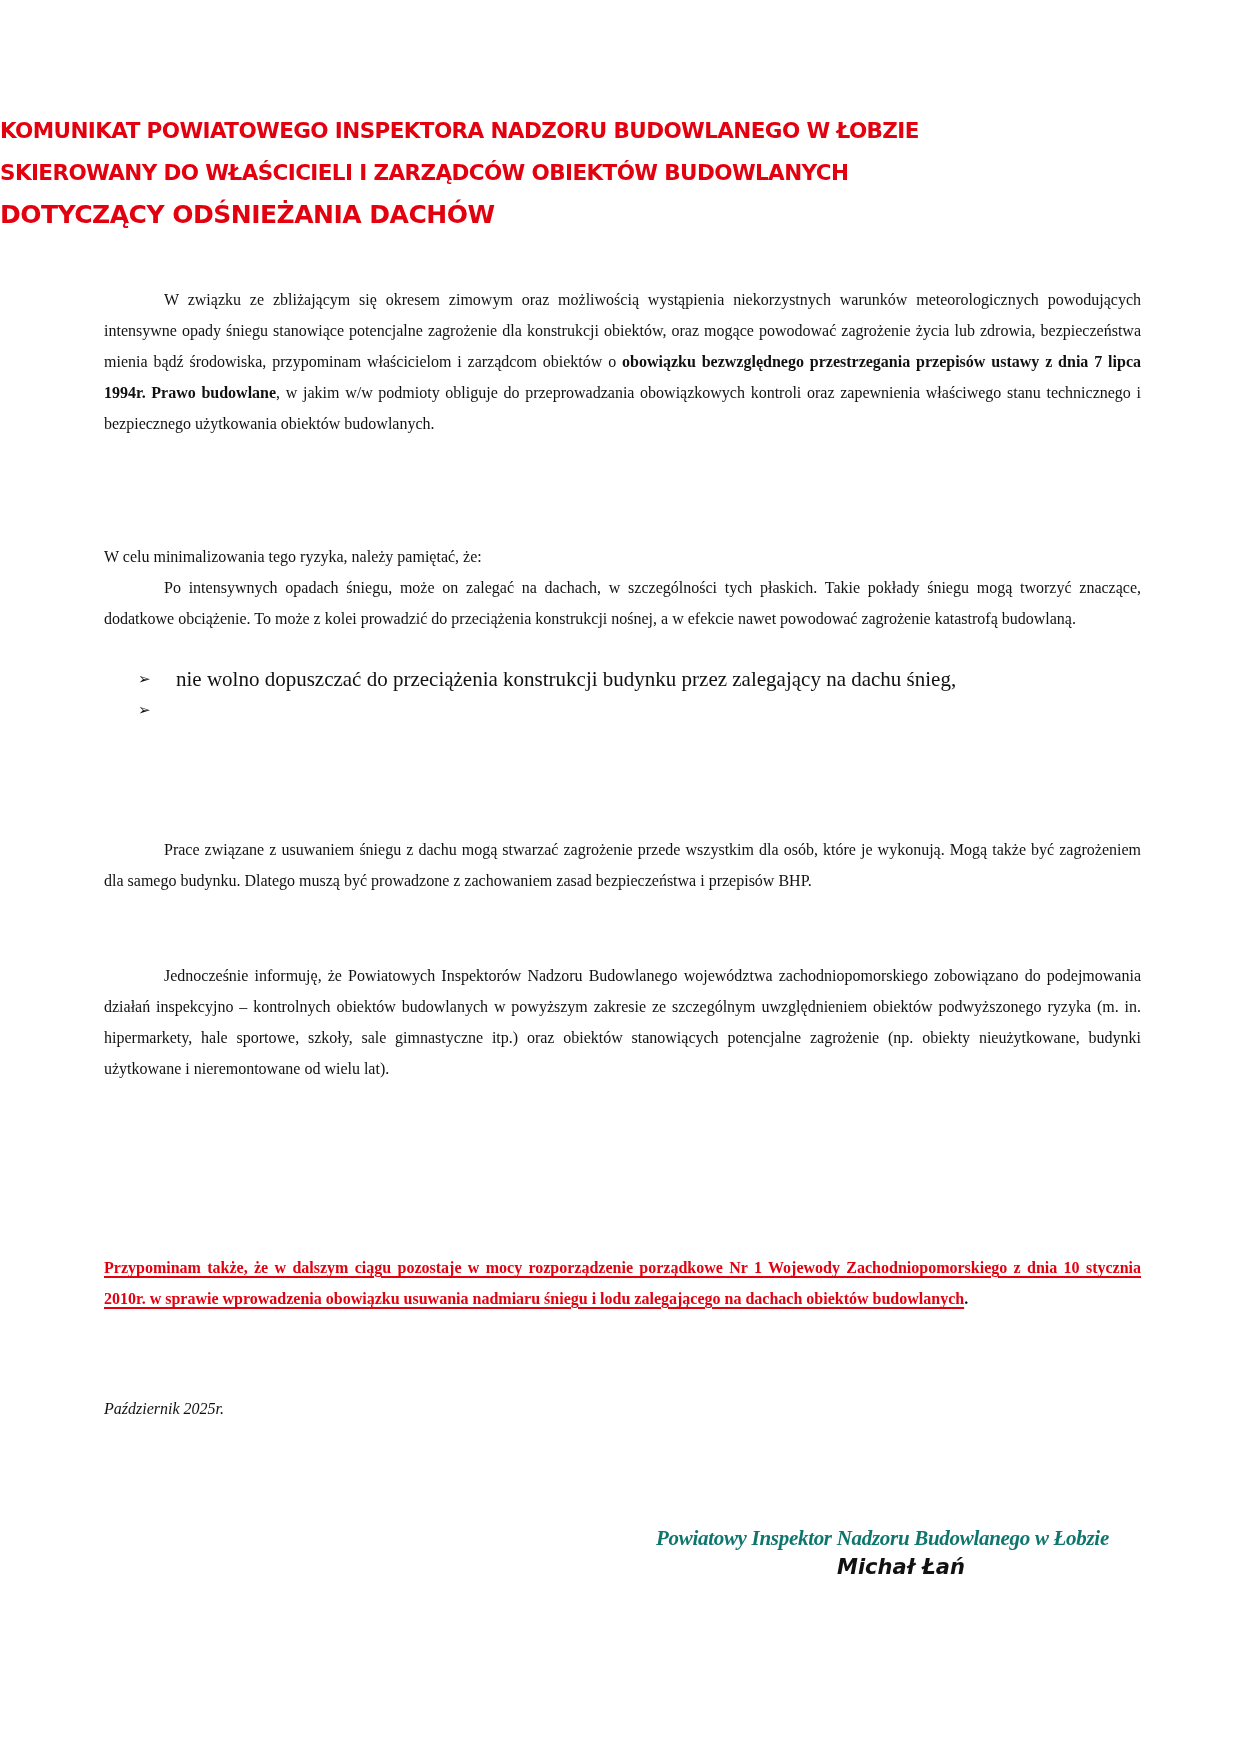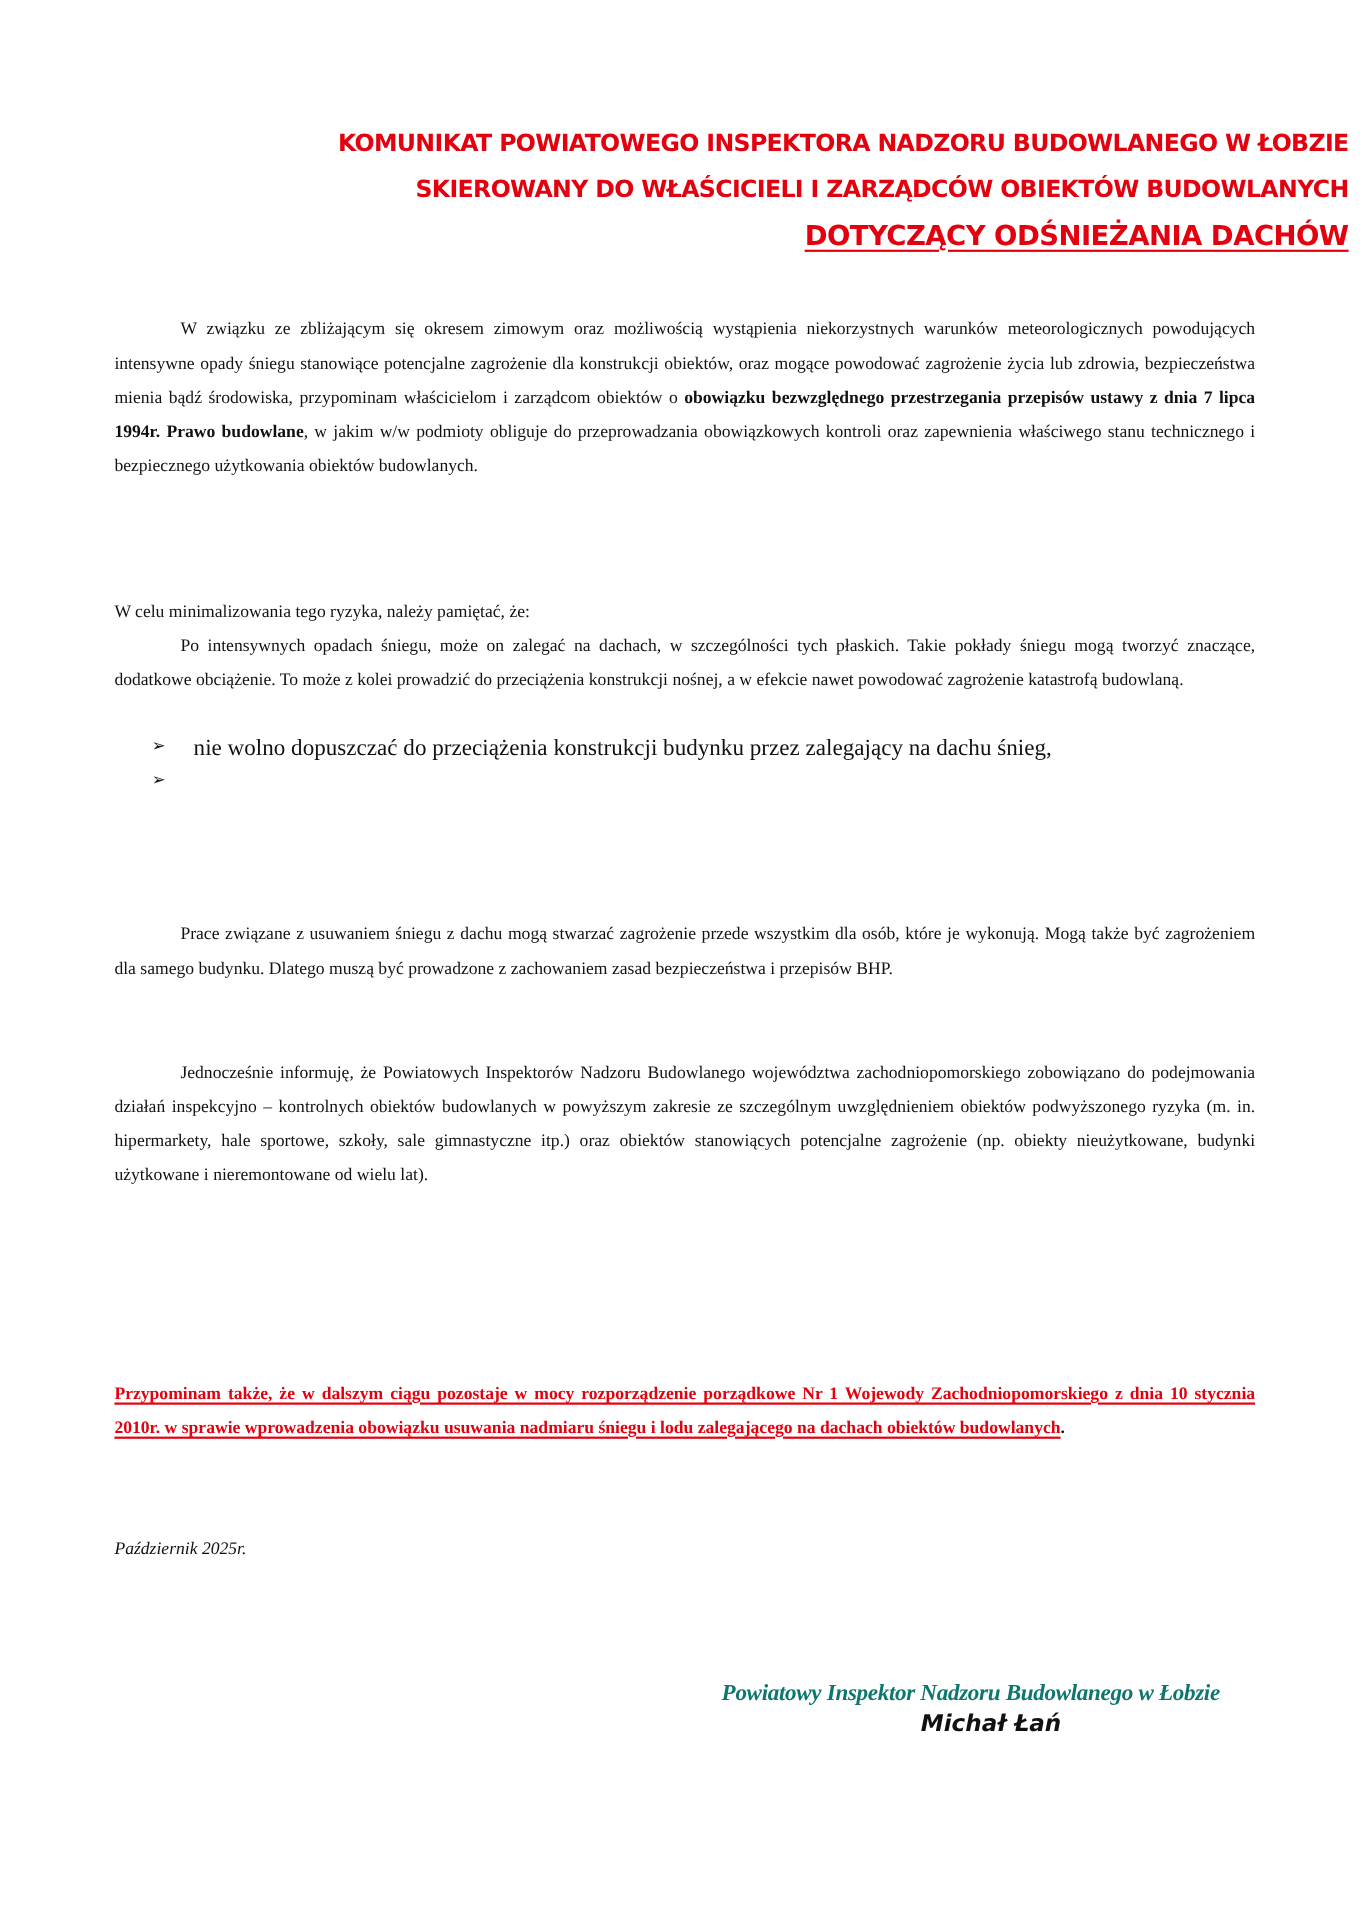--- a/index.html
+++ b/index.html
@@ -1,25 +1,25 @@
 <!DOCTYPE html>
 <html><head>
 <meta charset="utf-8">
 <style>
   html, body { margin: 0; padding: 0; background: #ffffff; }
   body { width: 1241px; height: 1755px; position: relative; overflow: hidden; }
   .page { position: absolute; left: 0; top: 0; width: 1241px; height: 1755px; background: #fff; }
 
-  .hdr { position: absolute; left: 0; width: 1226px; text-align: right;
+  .hdr { position: absolute; left: 0; width: 1226px; text-align: left;
          font-family: "DejaVu Sans", "Liberation Sans", sans-serif; font-weight: bold;
          color: #e3000f; }
   .hdr1 { top: 118px; font-size: 21.5px; letter-spacing: -0.6px; }
   .hdr2 { top: 160px; font-size: 21.5px; letter-spacing: -0.6px; }
   .hdr3 { top: 200px; font-size: 25px; letter-spacing: -0.5px; }
-  .hdr3 span { text-decoration: underline; text-decoration-thickness: 2px; text-underline-offset: 4px; }
+  .hdr3 span { text-decoration-thickness: 2px; text-underline-offset: 4px; }
 
   .body { position: absolute; left: 104px; width: 1037px;
           font-family: "Liberation Serif", "DejaVu Serif", serif; font-size: 16px;
           line-height: 31px; color: #111; text-align: justify; }
   .p { margin: 0; text-align: justify; }
   .indent { text-indent: 60px; }
   .p1 { top: 284px; }
   .p2 { top: 541px; }
   .bullets { position: absolute; left: 104px; width: 1037px; top: 664px;
              font-family: "Liberation Serif", "DejaVu Serif", serif; font-size: 21px;

